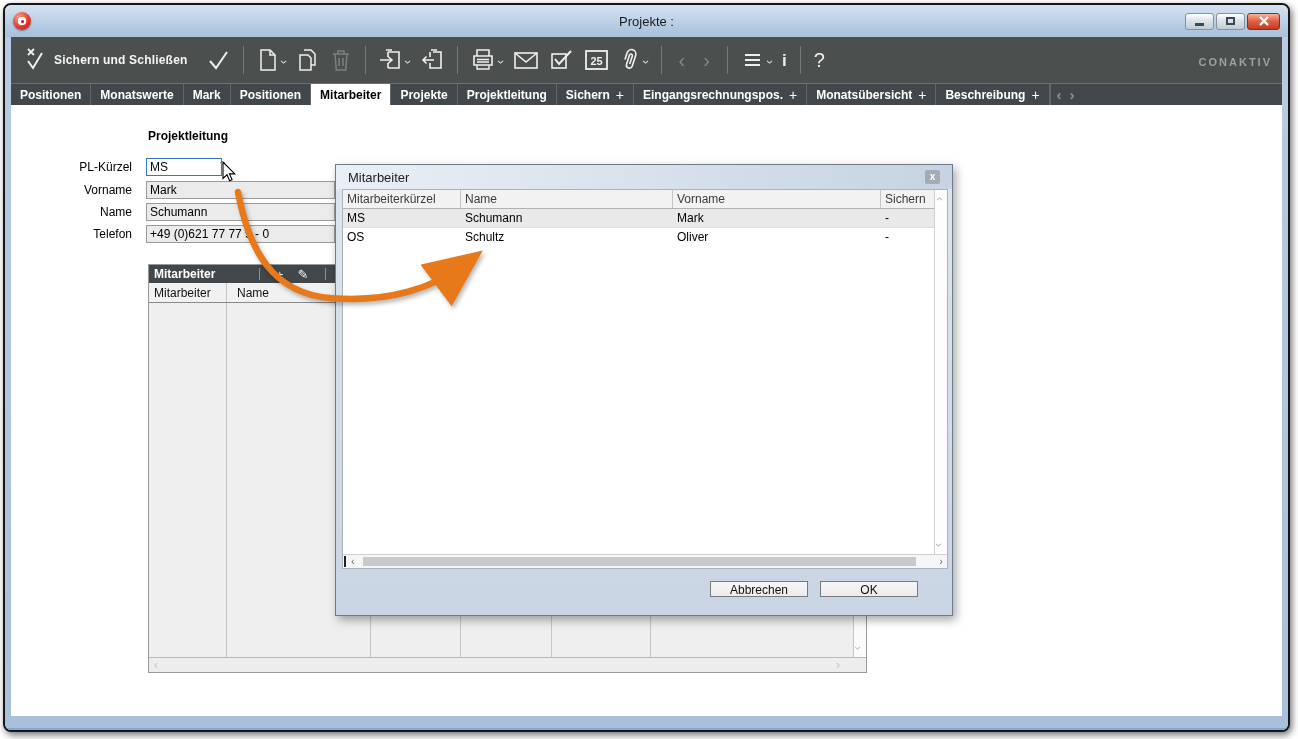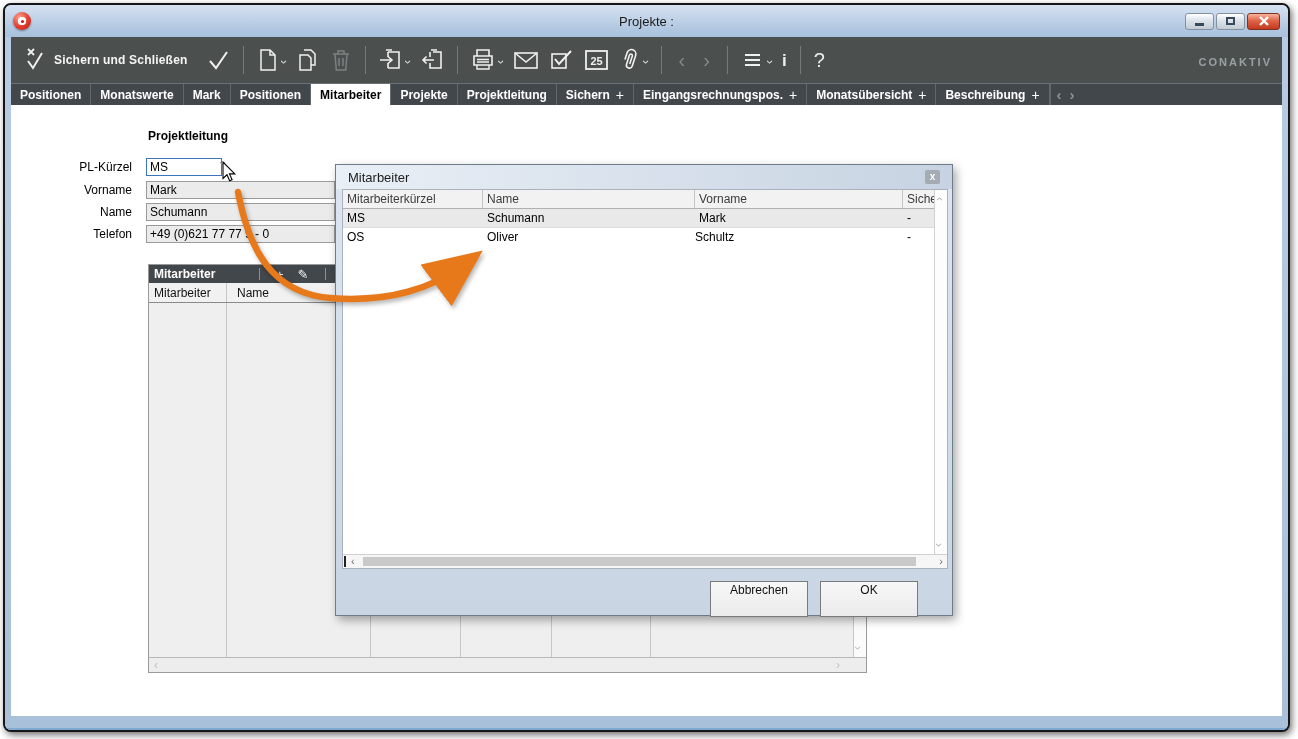--- a/index.html
+++ b/index.html
@@ -98,35 +98,35 @@
   .pp-table { position:absolute; left:6px; top:24px; width:606px; height:380px; background:#fff;
               border:1px solid #aab2bb; }
   .pp-grid { position:absolute; left:0; top:0; right:13px; bottom:14px; overflow:hidden; }
   .pp-hrow { display:flex; height:19px; background:#f2f2f2; border-bottom:1px solid #b0b0b0;
              font-size:12px; color:#3c3c3c; }
   .pp-hcell { padding:2px 4px 0; border-right:1px solid #c5c5c5; overflow:hidden; white-space:nowrap; }
   .pp-row { display:flex; height:19px; font-size:12px; color:#000; }
   .pp-cell { padding:2px 4px 0; overflow:hidden; white-space:nowrap; }
   .pp-row.r0 { background:#e9e9e9; border-bottom:1px solid #dcdcdc; }
   .pp-row.r1 { background:#ffffff; }
-  .c0 { width:140px; } .c1 { width:212px; } .c2 { width:208px; } .c3 { flex:1; }
+  .c0 { width:118px; } .c1 { width:212px; } .c2 { width:208px; } .c3 { flex:1; }
   .pp-vscroll { position:absolute; right:0; top:0; bottom:14px; width:13px; background:#fdfdfd;
                 border-left:1px solid #d0d0d0; }
   .pp-vscroll .up   { position:absolute; top:2px; left:2px; color:#b0b5ba; font-size:12px;
                       display:inline-block; transform:rotate(-90deg); }
   .pp-vscroll .down { position:absolute; bottom:2px; left:2px; color:#b0b5ba; font-size:12px;
                       display:inline-block; transform:rotate(90deg); }
   .pp-hscroll { position:absolute; left:0; right:0; bottom:0; height:14px; background:#f6f6f6;
                 border-top:1px solid #d0d0d0; font-size:11px; color:#6b6f73; }
   .pp-hscroll .tick { position:absolute; left:1px; top:1px; width:2px; height:11px; background:#222; }
   .pp-hscroll .hl { position:absolute; left:8px; top:0; }
   .pp-hscroll .hr { position:absolute; right:4px; top:0; }
   .pp-thumb { position:absolute; left:20px; top:2px; width:553px; height:9px; background:#c9c9c9; }
   .pp-buttons { position:absolute; right:34px; top:416px; display:flex; gap:12px; }
-  .pp-btn { width:98px; height:36px; background:linear-gradient(#f7f7f7,#ebebeb); border:1px solid #7a7a7a;
+  .pp-btn { width:98px; height:16px; background:linear-gradient(#f7f7f7,#ebebeb); border:1px solid #7a7a7a;
             font-size:12px; color:#111; text-align:center; line-height:17px; }
 
   
   .arrow-overlay { position:absolute; left:0; top:0; width:1298px; height:739px; z-index:50;
                    pointer-events:none; filter:drop-shadow(2px 3px 2px rgba(0,0,0,.28)); }
   .cursor-svg { position:absolute; left:222px; top:161px; z-index:60; pointer-events:none; }
 
   svg.ticon text { font-family:"Liberation Sans",sans-serif; }
 </style>
 </head>
@@ -372,22 +372,22 @@
                 <div class="pp-hcell c3" style="border-right:none;">Sichern</div>
               </div>
               <div class="pp-row r0">
                 <div class="pp-cell c0">MS</div>
                 <div class="pp-cell c1">Schumann</div>
                 <div class="pp-cell c2">Mark</div>
                 <div class="pp-cell c3">-</div>
               </div>
               <div class="pp-row r1">
                 <div class="pp-cell c0">OS</div>
+                <div class="pp-cell c1">Schultz</div>
                 <div class="pp-cell c2">Oliver</div>
-                <div class="pp-cell c1">Schultz</div>
                 <div class="pp-cell c3">-</div>
               </div>
             </div>
             <div class="pp-vscroll">
               <span class="up">›</span>
               <span class="down">›</span>
             </div>
             <div class="pp-hscroll">
               <span class="tick"></span>
               <span class="hl">‹</span>

